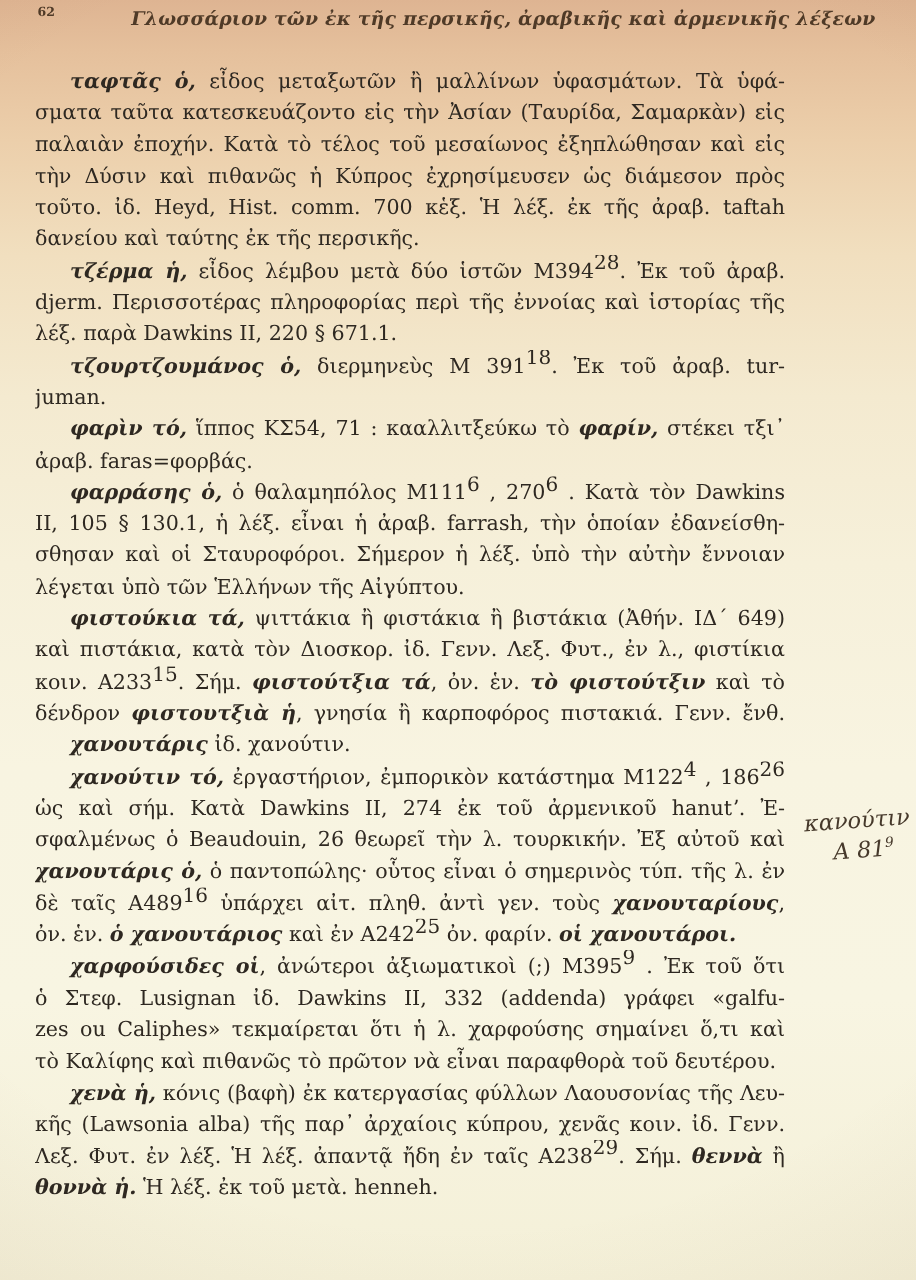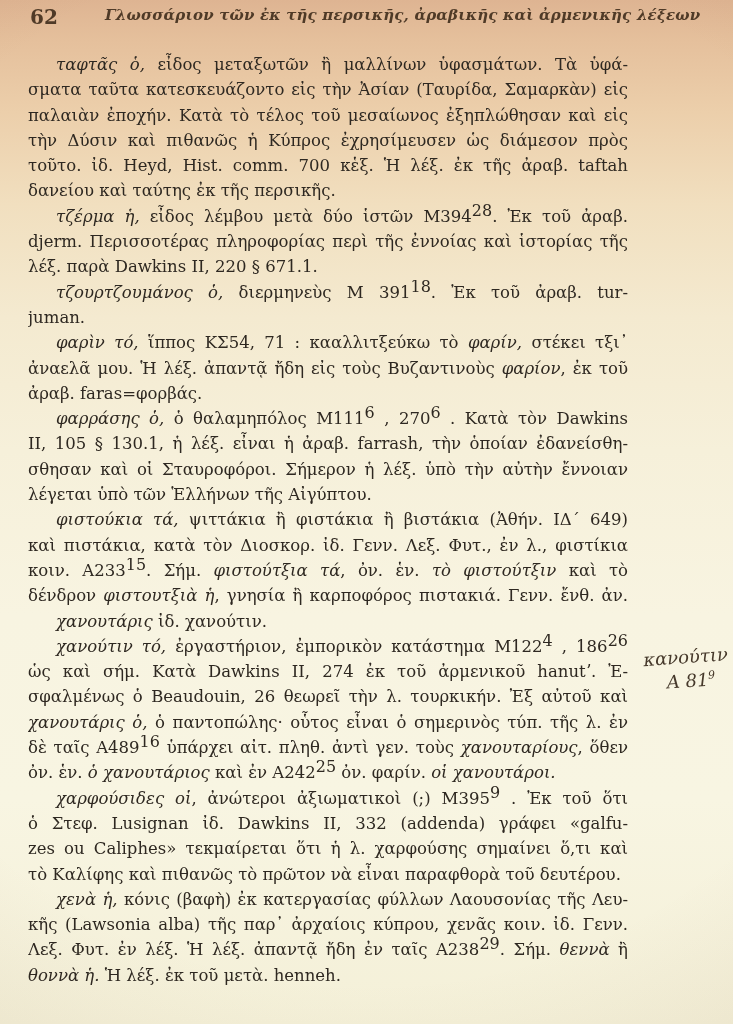--- a/index.html
+++ b/index.html
@@ -7,38 +7,38 @@
     position:relative; width:733px; height:1024px; overflow:hidden;
     font-family:"DejaVu Serif", serif; color:#2e2821;
     background:
       radial-gradient(125% 85% at 50% 45%, rgba(0,0,0,0) 60%, rgba(122,76,42,0.13) 100%),
       linear-gradient(180deg,
         #deb492 0%, #e5c09c 4%, #eccfab 11%, #f1dfbf 20%,
         #f4ead0 31%, #f6f0da 44%, #f8f4e1 60%, #f8f5e2 78%, #f4f0d8 100%);
   }
   .pageno {
     position:absolute; left:30px; top:5px;
-    font-size:20px; font-weight:bold; color:#4f3a27;
+    font-size:10px; font-weight:bold; color:#4f3a27;
   }
   .running-header {
     position:absolute; left:84px; top:6px; width:560px;
     font-size:15px; font-style:italic; font-weight:bold;
     letter-spacing:0.2px; color:#4f3a27; white-space:nowrap;margin-left:21px;
   }
   .text-block {
     position:absolute; left:28px; top:52px; width:600px;
     font-size:16.5px;
   }
   .line {
     height:25.3px; line-height:25.3px; overflow:hidden;
     text-align:justify; text-align-last:justify;
   }
   .line.first { text-indent:28px; }
   .line.last  { text-align-last:left; }
-  .hw  { font-weight:normal; font-style:italic; }
+  .hw  { font-weight:bold; font-style:italic; }
   .sup { font-size:16px; vertical-align:super; line-height:0; }
   .margin-note {
     position:absolute; left:644px; top:645px; width:90px;
     font-style:italic; font-size:18px; color:#46392b;
     transform:rotate(-4deg); line-height:1.3;
   }
   .margin-note .ref { display:block; margin-left:22px; margin-top:1px; }
   .margin-note .sup { font-size:11px; }
 </style>
 </head>
@@ -54,21 +54,20 @@
       <div class="line"><span>παλαιὰν ἐποχήν. Κατὰ τὸ τέλος τοῦ μεσαίωνος ἐξηπλώθησαν καὶ εἰς</span></div>
       <div class="line"><span>τὴν Δύσιν καὶ πιθανῶς ἡ Κύπρος ἐχρησίμευσεν ὡς διάμεσον πρὸς</span></div>
       <div class="line"><span>τοῦτο. ἰδ. Heyd, Hist. comm. 700 κἑξ. Ἡ λέξ. ἐκ τῆς ἀραβ. taftah</span></div>
       <div class="line last"><span>δανείου καὶ ταύτης ἐκ τῆς περσικῆς.</span></div>
       <div class="line first"><span class="hw">τζέρμα ἡ,</span><span> εἶδος λέμβου μετὰ δύο ἱστῶν M394</span><span class="sup">28</span><span>. Ἐκ τοῦ ἀραβ.</span></div>
       <div class="line"><span>djerm. Περισσοτέρας πληροφορίας περὶ τῆς ἐννοίας καὶ ἱστορίας τῆς</span></div>
       <div class="line last"><span>λέξ. παρὰ Dawkins II, 220 § 671.1.</span></div>
       <div class="line first"><span class="hw">τζουρτζουμάνος ὁ,</span><span> διερμηνεὺς M 391</span><span class="sup">18</span><span>. Ἐκ τοῦ ἀραβ. tur-</span></div>
       <div class="line last"><span>juman.</span></div>
       <div class="line first"><span class="hw">φαρὶν τό,</span><span> ἵππος ΚΣ54, 71 : κααλλιτξεύκω τὸ </span><span class="hw">φαρίν,</span><span> στέκει τξι᾽</span></div>
-      <div class="line"><span>ἀναελᾶ μου. Ἡ λέξ. ἀπαντᾷ ἤδη εἰς τοὺς Βυζαντινοὺς </span><span class="hw">φαρίον</span><span>, ἐκ τοῦ</span></div>
       <div class="line last"><span>ἀραβ. faras=φορβάς.</span></div>
       <div class="line first"><span class="hw">φαρράσης ὁ,</span><span> ὁ θαλαμηπόλος M111</span><span class="sup">6</span><span> , 270</span><span class="sup">6</span><span> . Κατὰ τὸν Dawkins</span></div>
       <div class="line"><span>II, 105 § 130.1, ἡ λέξ. εἶναι ἡ ἀραβ. farrash, τὴν ὁποίαν ἐδανείσθη-</span></div>
       <div class="line"><span>σθησαν καὶ οἱ Σταυροφόροι. Σήμερον ἡ λέξ. ὑπὸ τὴν αὐτὴν ἔννοιαν</span></div>
       <div class="line last"><span>λέγεται ὑπὸ τῶν Ἑλλήνων τῆς Αἰγύπτου.</span></div>
       <div class="line first"><span class="hw">φιστούκια τά,</span><span> ψιττάκια ἢ φιστάκια ἢ βιστάκια (Ἀθήν. ΙΔ´ 649)</span></div>
       <div class="line"><span>καὶ πιστάκια, κατὰ τὸν Διοσκορ. ἰδ. Γενν. Λεξ. Φυτ., ἐν λ., φιστίκια</span></div>
       <div class="line"><span>κοιν. A233</span><span class="sup">15</span><span>. Σήμ. </span><span class="hw">φιστούτξια τά</span><span>, ὀν. ἑν. </span><span class="hw">τὸ φιστούτξιν</span><span> καὶ τὸ</span></div>
       <div class="line"><span>δένδρον </span><span class="hw">φιστουτξιὰ ἡ</span><span>, γνησία ἢ καρποφόρος πιστακιά. Γενν. ἔνθ. ἀν.</span></div>
       <div class="line first last"><span class="hw">χανουτάρις</span><span> ἰδ. χανούτιν.</span></div>

